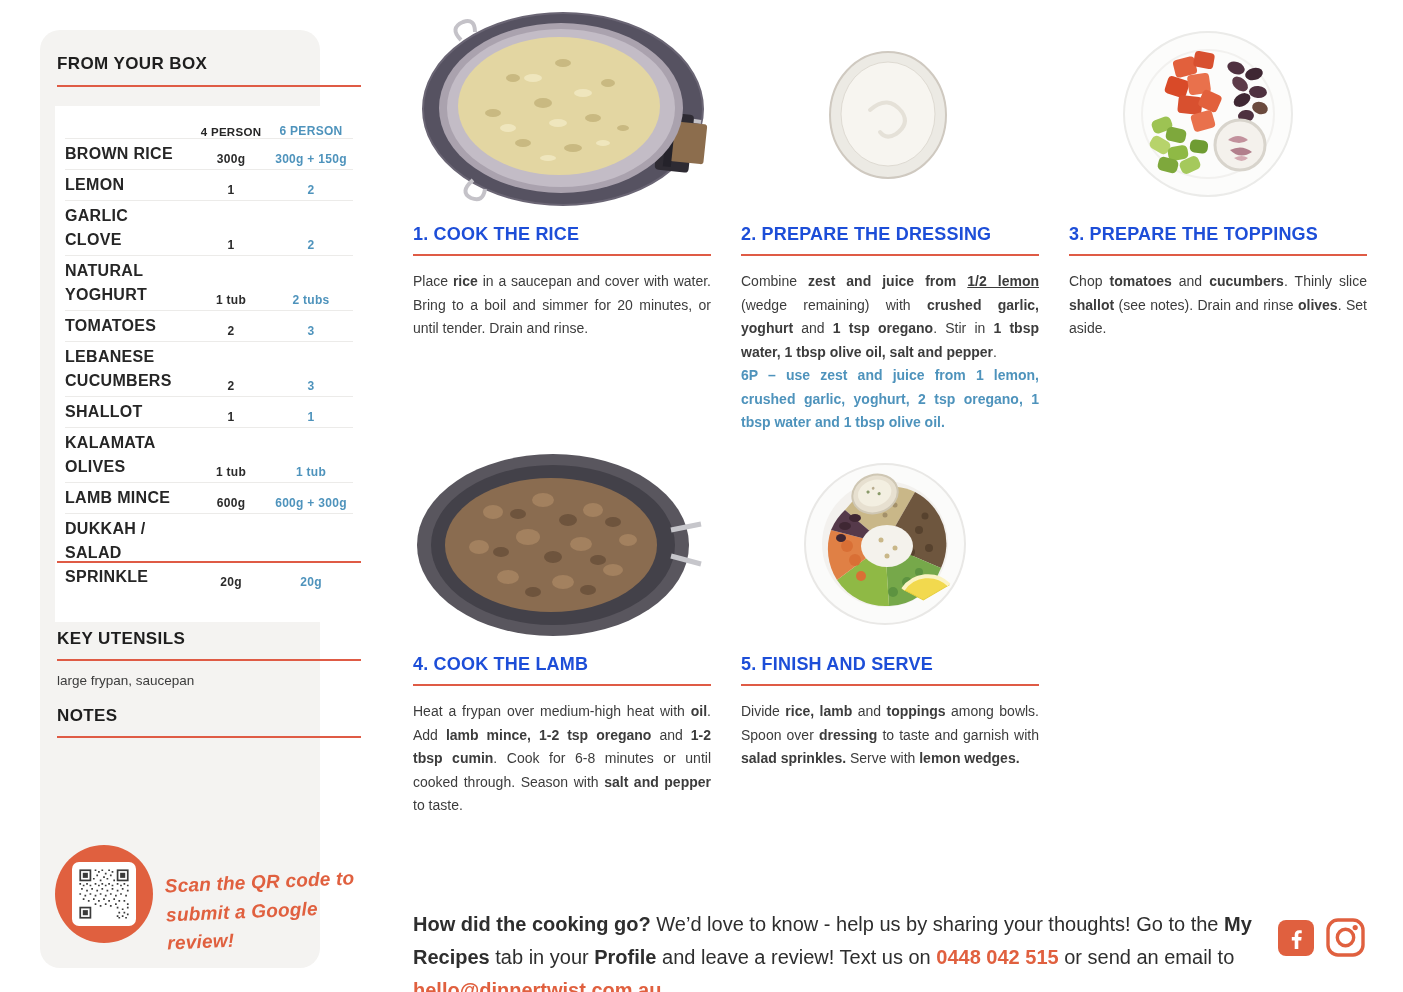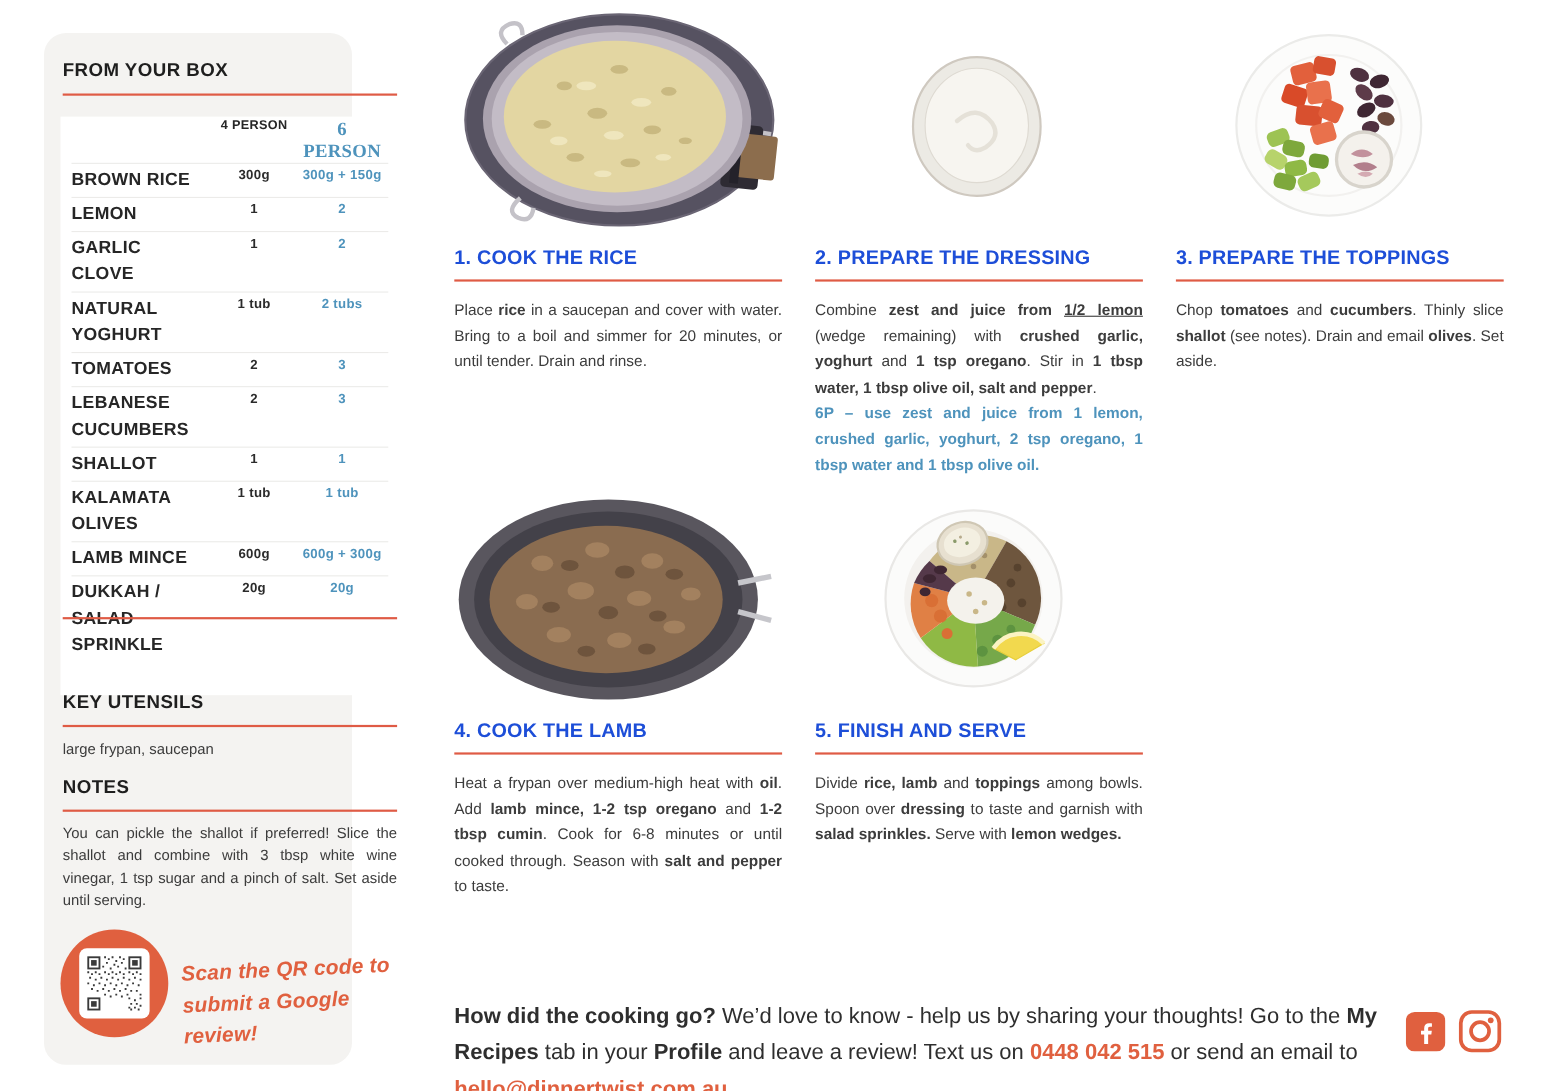--- a/index.html
+++ b/index.html
@@ -12,28 +12,28 @@
   .sidebar { left: 40px; top: 30px; width: 280px; height: 938px;
              background: #f4f3f1; border-radius: 20px; }
   .sb-title { position: absolute; left: 17px; width: 304px; font-size: 17px; font-weight: 700;
               color: #1e1e1e; letter-spacing: .4px; }
   .rule { position: absolute; left: 17px; width: 304px; height: 2px; background: #df5b45; }
   .sb-text { position: absolute; left: 17px; width: 304px; font-size: 13.5px; line-height: 1.5;
              color: #3c3c3c; text-align: justify; }
 
   .box-table { position: absolute; left: 15px; top: 76px; width: 308px; background: #ffffff;
                padding: 2px 10px 30px 10px; }
-  .tbl-head, .tbl-row { display: flex; align-items: flex-start; min-height: 30px; }
+  .tbl-head, .tbl-row { display: flex; align-items: flex-end; min-height: 30px; }
   .tbl-row { border-top: 1px solid #ecebe9; min-height: 31px; padding: 3px 0; }
   .cell { font-size: 16px; font-weight: 700; letter-spacing: .3px; }
   .cell.name { flex: 1.55; color: #262626; line-height: 1.5; padding-right: 4px; }
   .cell.p4   { flex: .95; text-align: center; font-size: 12px; color: #2b2b2b; }
   .cell.p6   { flex: 1.05; text-align: center; font-size: 12px; color: #4e93bc; }
   .tbl-head .cell.p4 { font-size: 11.5px; }
-  .tbl-head .cell.p6 { font-size: 17px; font-family: Liberation Serif, serif; }
+  .tbl-head .cell.p6 { font-size: 12px; }
 
   .qr-badge { position: absolute; left: 15px; top: 815px; width: 98px; height: 98px;
               background: #e0603f; border-radius: 50%; display: flex;
               align-items: center; justify-content: center; }
   .qr-inner { width: 64px; height: 64px; background: #ffffff; border-radius: 7px; padding: 4px; }
   .qr-inner svg { width: 100%; height: 100%; display: block; }
   .review-note { position: absolute; left: 126px; top: 838px; width: 210px;
                  color: #e0603f; font-size: 19px; line-height: 1.5; font-weight: 700;
                  font-style: italic; transform: rotate(-2.5deg); letter-spacing: .2px; }
 
@@ -133,21 +133,20 @@
   </div>
 
   <div class="rule" style="top:531px"></div>
 
   <h2 class="sb-title" style="top:599px">KEY UTENSILS</h2>
   <div class="rule" style="top:629px"></div>
   <p class="sb-text" style="top:641px">large frypan, saucepan</p>
 
   <h2 class="sb-title" style="top:676px">NOTES</h2>
   <div class="rule" style="top:706px"></div>
-  <p class="sb-text" style="top:718px">You can pickle the shallot if preferred! Slice the shallot and combine with 3 tbsp white wine vinegar, 1 tsp sugar and a pinch of salt. Set aside until serving.</p>
 
   <div class="qr-badge">
     <div class="qr-inner">
       <svg viewBox="0 0 33 33">
         <rect x="0" y="0" width="33" height="33" fill="#ffffff"></rect>
         <g fill="#3a3a3a">
           <rect x="2" y="2" width="7" height="7"></rect>
             <rect x="24" y="2" width="7" height="7"></rect>
             <rect x="2" y="24" width="7" height="7"></rect>
         </g>
@@ -358,21 +357,21 @@
 <section class="step" style="left:741px;top:224px">
   <h3>2. PREPARE THE DRESSING</h3>
   <div class="step-rule"></div>
   <p class="step-body"><span>Combine </span><span style="font-weight: 700;">zest and juice from </span><span style="font-weight: 700; text-decoration: underline;">1/2 lemon</span><span> (wedge remaining) with </span><span style="font-weight: 700;">crushed garlic, yoghurt</span><span> and </span><span style="font-weight: 700;">1 tsp oregano</span><span>. Stir in </span><span style="font-weight: 700;">1 tbsp water, 1 tbsp olive oil, salt and pepper</span><span>.</span></p>
   <p class="note-6p"><span style="font-weight: 700;">6P – use zest and juice from 1 lemon, crushed garlic, yoghurt, 2 tsp oregano, 1 tbsp water and 1 tbsp olive oil.</span></p>
 </section>
 
 <section class="step" style="left:1069px;top:224px">
   <h3>3. PREPARE THE TOPPINGS</h3>
   <div class="step-rule"></div>
-  <p class="step-body"><span>Chop </span><span style="font-weight: 700;">tomatoes</span><span> and </span><span style="font-weight: 700;">cucumbers</span><span>. Thinly slice </span><span style="font-weight: 700;">shallot</span><span> (see notes). Drain and email </span><span style="font-weight: 700;">olives</span><span>. Set aside.</span></p>
+  <p class="step-body"><span>Chop </span><span style="font-weight: 700;">tomatoes</span><span> and </span><span style="font-weight: 700;">cucumbers</span><span>. Thinly slice </span><span style="font-weight: 700;">shallot</span><span> (see notes). Drain and rinse </span><span style="font-weight: 700;">olives</span><span>. Set aside.</span></p>
 </section>
 
 <section class="step" style="left:413px;top:654px">
   <h3>4. COOK THE LAMB</h3>
   <div class="step-rule"></div>
   <p class="step-body"><span>Heat a frypan over medium-high heat with </span><span style="font-weight: 700;">oil</span><span>. Add </span><span style="font-weight: 700;">lamb mince, 1-2 tsp oregano</span><span> and </span><span style="font-weight: 700;">1-2 tbsp cumin</span><span>. Cook for 6-8 minutes or until cooked through. Season with </span><span style="font-weight: 700;">salt and pepper</span><span> to taste.</span></p>
 </section>
 
 <section class="step" style="left:741px;top:654px">
   <h3>5. FINISH AND SERVE</h3>

